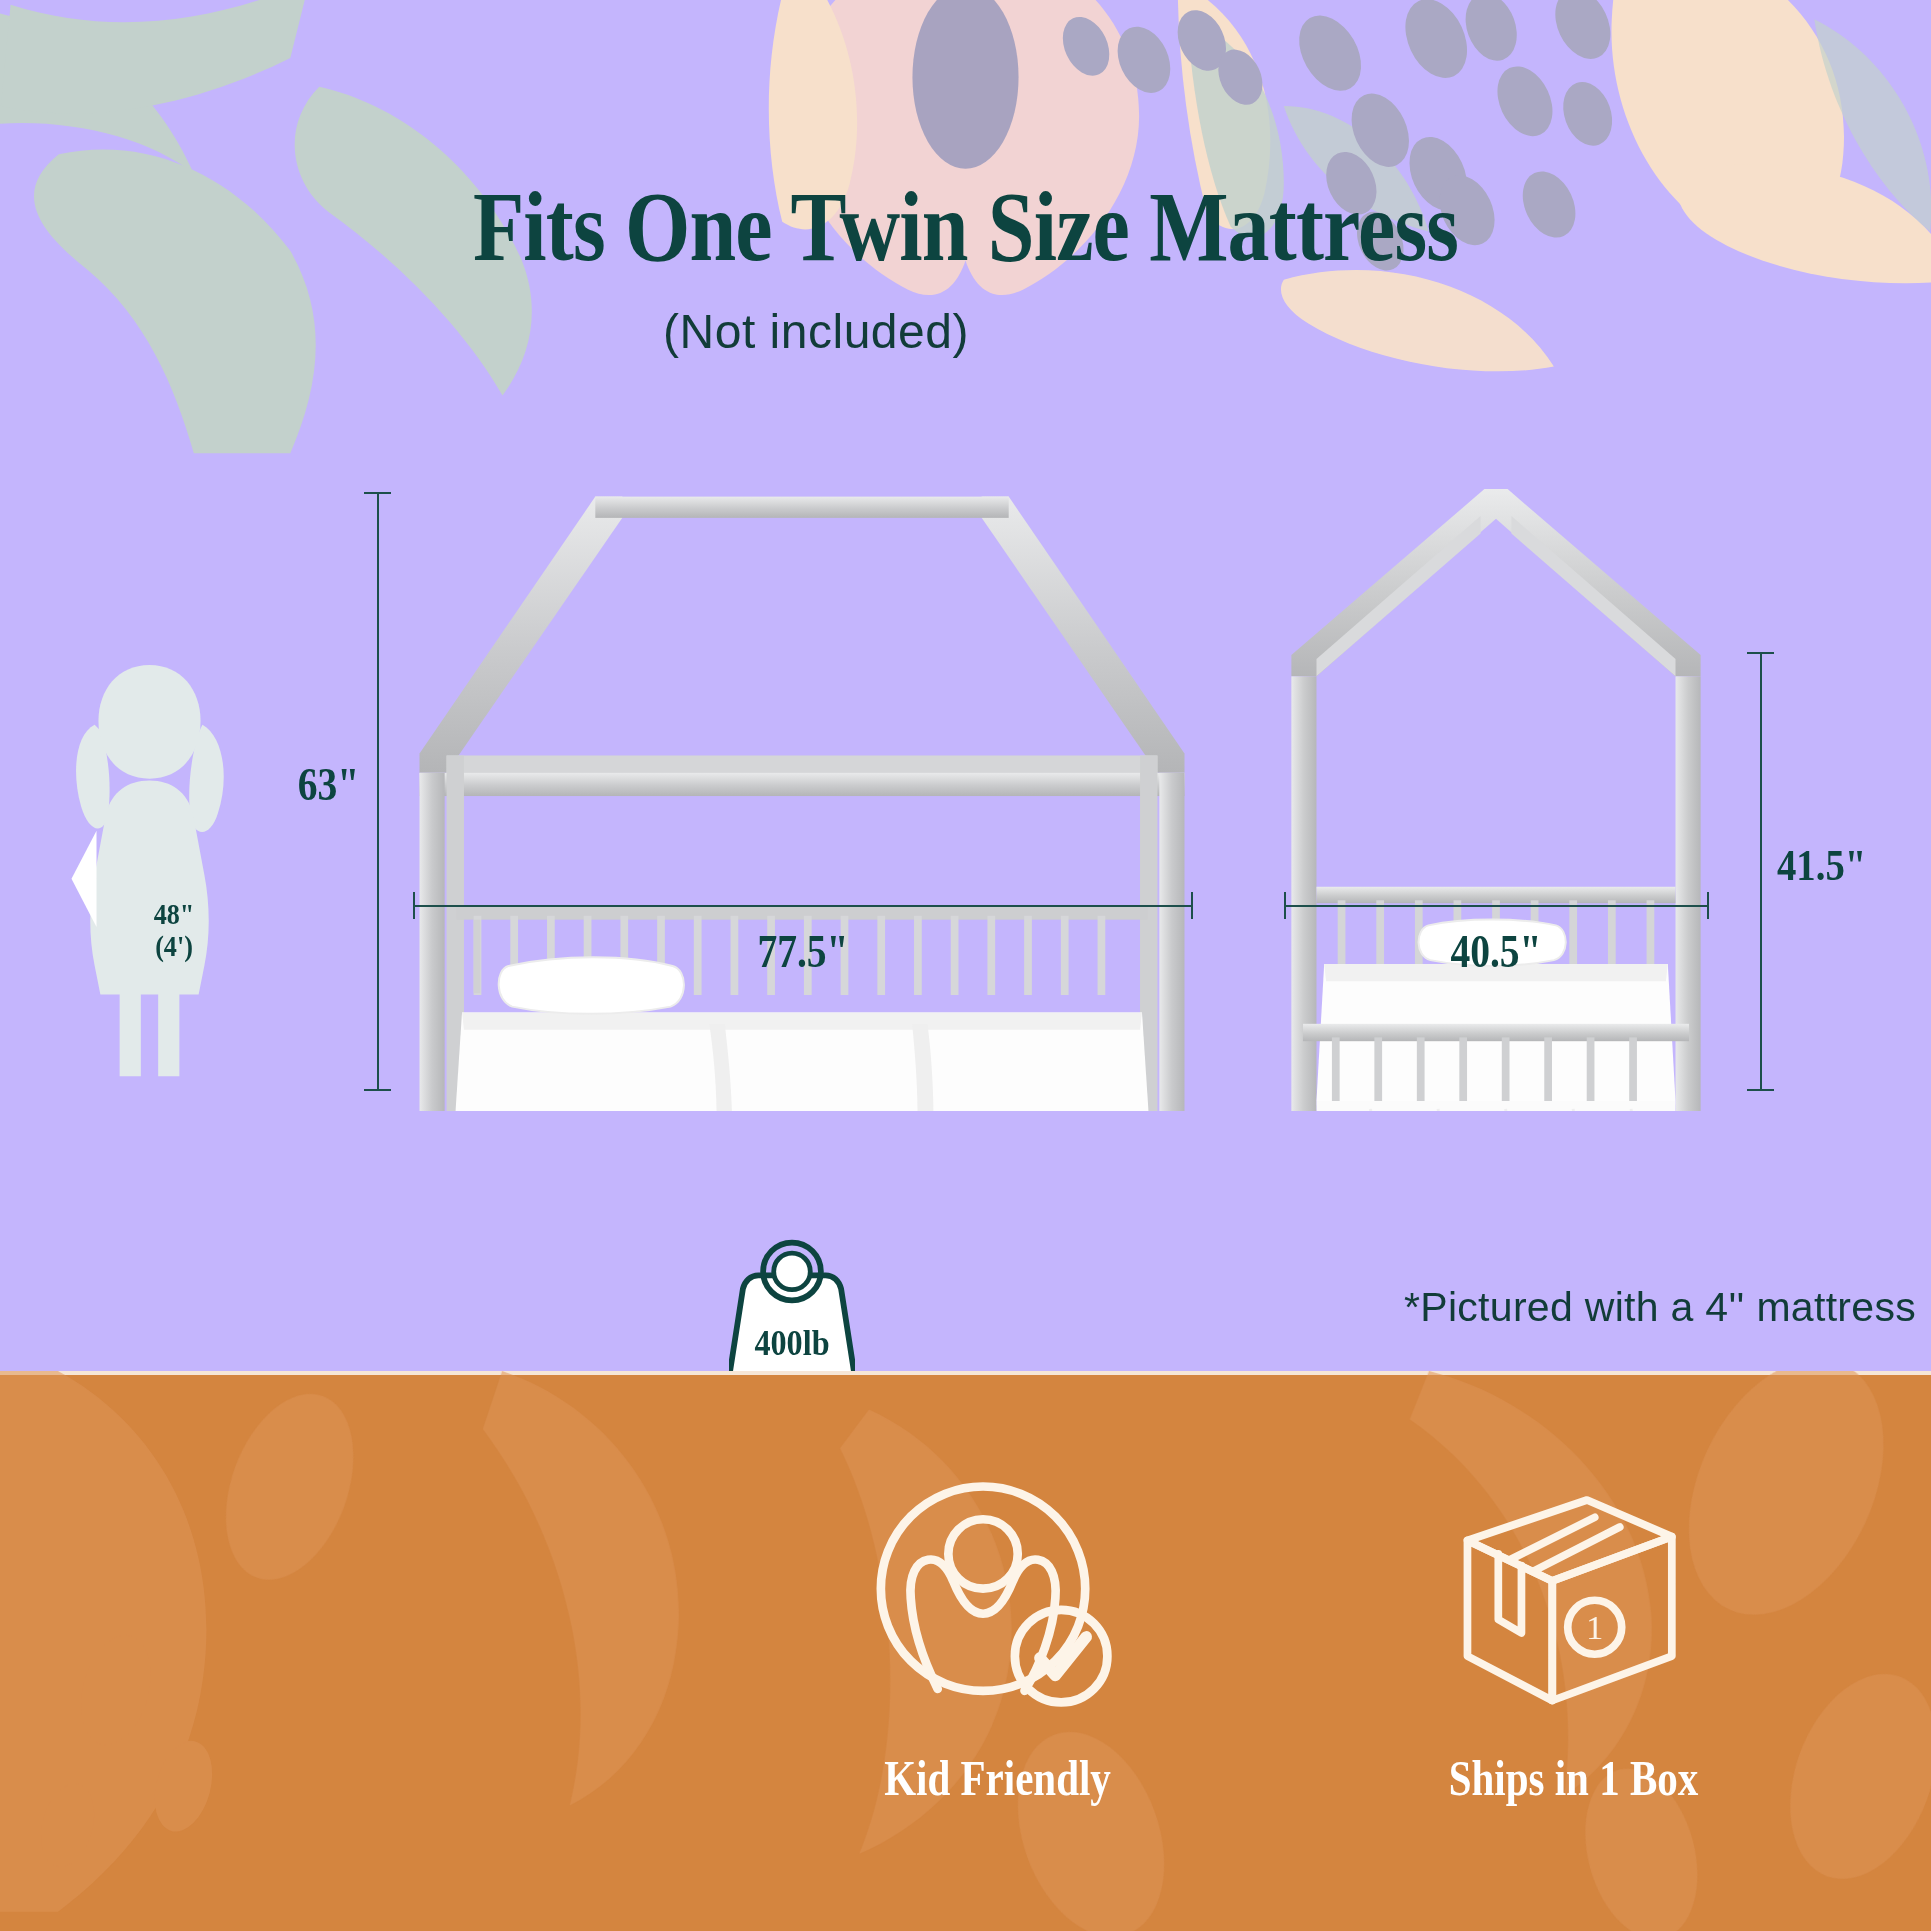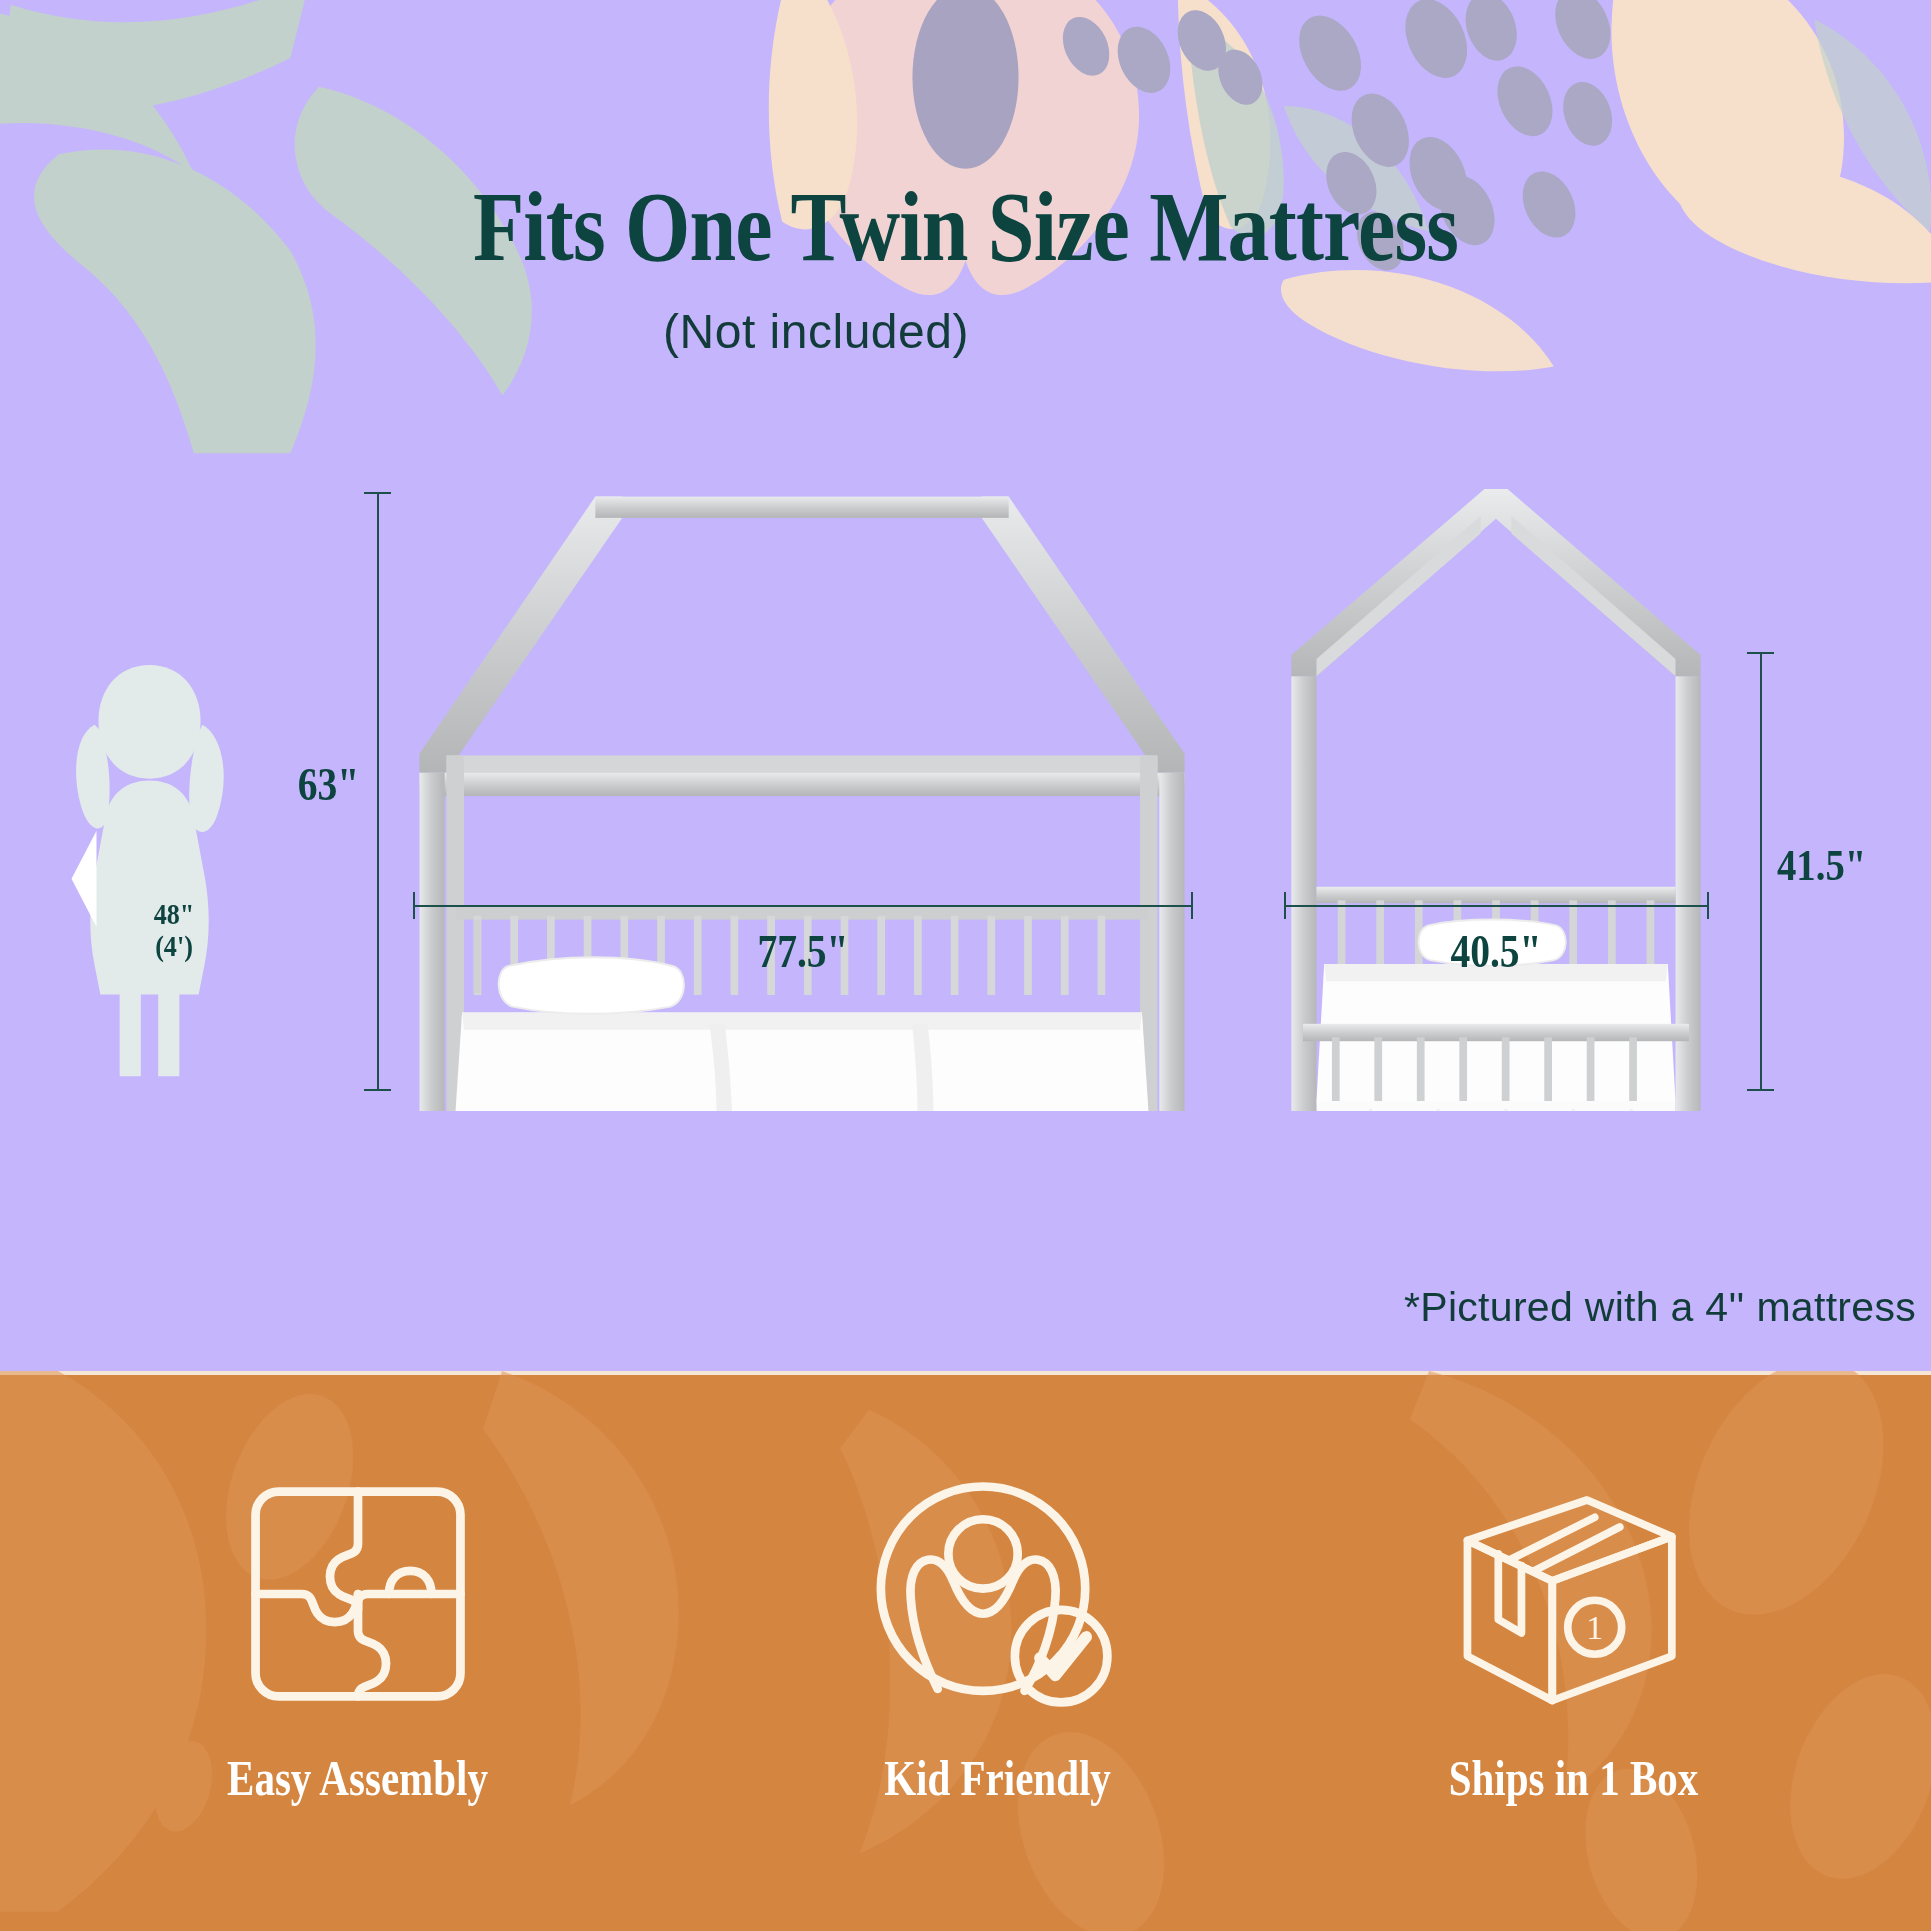--- a/index.html
+++ b/index.html
@@ -250,20 +250,28 @@
 
       <rect x="14" y="700" width="792" height="28" fill="url(#gbarH)"></rect>
       <rect x="14" y="728" width="26" height="92" fill="url(#gbarV)"></rect>
       <rect x="780" y="728" width="26" height="92" fill="url(#gbarV)"></rect>
 
       <g fill="#d0d1d3">
         <rect x="70" y="452" width="7" height="76"></rect>
       </g>
     </svg>
 
+    <div class="weight">
+      <svg width="126" height="154" viewBox="0 0 130 160">
+        <path d="M46 46 L 30 46 C 22 46, 16 52, 14 60 L 0 150 C -1 156, 3 160, 9 160 L 121 160 C 127 160, 131 156, 130 150 L 116 60 C 114 52, 108 46, 100 46 L 84 46" fill="#ffffff" stroke="#0d4440" stroke-width="6" stroke-linejoin="round"></path>
+        <circle cx="65" cy="42" r="30" fill="none" stroke="#0d4440" stroke-width="6"></circle>
+        <circle cx="65" cy="42" r="19" fill="#ffffff" stroke="#0d4440" stroke-width="5"></circle>
+      </svg>
+      <div class="weight-text">400lb</div>
+    </div>
 
     <svg style="position:absolute;left:1274px;top:68px;" width="444" height="628" viewBox="0 0 460 650">
       <defs>
         <linearGradient id="sbarV" x1="0" y1="0" x2="1" y2="0">
           <stop offset="0%" stop-color="#e8e9ea"></stop>
             <stop offset="50%" stop-color="#cbcccd"></stop>
             <stop offset="100%" stop-color="#b6b7b9"></stop>
         </linearGradient>
         <linearGradient id="sbarH" x1="0" y1="0" x2="0" y2="1">
           <stop offset="0%" stop-color="#eaebec"></stop>
@@ -352,39 +360,20 @@
         <path d="M520 0 C 640 40, 720 160, 700 290 C 690 360, 650 420, 590 450 C 620 330, 590 180, 500 60 Z"></path>
         <path d="M900 40 C 1010 90, 1070 210, 1040 330 C 1020 410, 960 470, 890 500 C 940 380, 930 200, 870 80 Z"></path>
         <ellipse cx="1130" cy="480" rx="70" ry="110" transform="rotate(-20 1130 480)"></ellipse>
         <path d="M1480 0 C 1600 30, 1700 130, 1710 250 C 1716 330, 1680 400, 1620 440 C 1640 300, 1590 140, 1460 50 Z"></path>
         <ellipse cx="1850" cy="120" rx="90" ry="140" transform="rotate(25 1850 120)"></ellipse>
         <ellipse cx="1930" cy="420" rx="70" ry="110" transform="rotate(20 1930 420)"></ellipse>
         <ellipse cx="1700" cy="500" rx="55" ry="90" transform="rotate(-15 1700 500)"></ellipse>
       </g>
     </svg>
 
-    <div class="feat" style="left:87px;">
-      <div class="feat-icon">
-        <svg width="232" height="232" viewBox="0 0 240 240">
-          <g fill="none" stroke="#fdf4e8" stroke-width="9" stroke-linejoin="round" stroke-linecap="round">
-
-            <rect x="14" y="14" width="212" height="212" rx="24"></rect>
-
-            <path d="M120 14 L120 68 C 120 80, 108 78, 100 84 C 88 92, 88 112, 100 120 C 108 126, 120 124, 120 136 L120 120"></path>
-
-            <path d="M14 120 L 62 120 C 74 120, 72 132, 78 140 C 86 152, 106 152, 114 140 C 120 132, 118 120, 130 120 L 226 120"></path>
-
-            <path d="M152 120 C 152 106, 160 96, 174 96 C 188 96, 196 106, 196 120"></path>
-
-            <path d="M120 120 L 120 158 C 120 170, 132 168, 140 174 C 152 182, 152 202, 140 210 C 132 216, 120 214, 120 226"></path>
-          </g>
-        </svg>
-      </div>
-      <div class="feat-label">Easy Assembly</div>
-    </div>
 
     <div class="feat" style="left:727px;">
       <div class="feat-icon">
         <svg width="251" height="241" viewBox="0 0 260 250">
           <g fill="none" stroke="#fdf4e8" stroke-width="9" stroke-linejoin="round" stroke-linecap="round">
             <circle cx="115" cy="120" r="106"></circle>
             <circle cx="115" cy="84" r="36"></circle>
 
             <path d="M68 224 C 54 196, 42 162, 40 130 C 38 106, 46 92, 58 90 C 70 88, 78 98, 84 112
                      C 92 132, 102 146, 115 146 C 128 146, 138 132, 146 112

